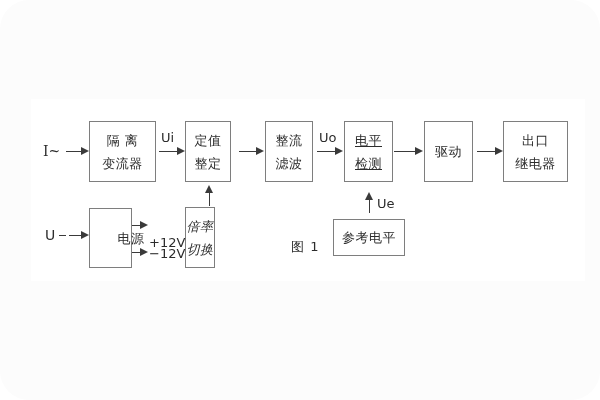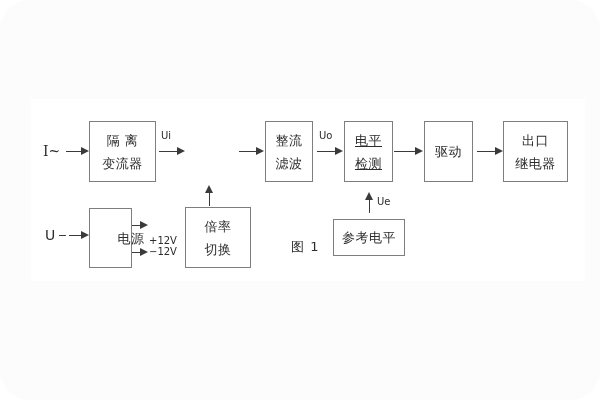--- a/index.html
+++ b/index.html
@@ -14,21 +14,21 @@
     position:absolute;left:31px;top:99px;width:554px;height:182px;
     background:#ffffff;
   }
   .block{
     position:absolute;border:1px solid #7e7e7e;background:#ffffff;
     display:flex;flex-direction:column;align-items:center;justify-content:center;
     row-gap:10px;font-size:13px;line-height:1;box-sizing:border-box;
     letter-spacing:0.5px;
   }
   .block span{white-space:nowrap;}
-  .lbl{position:absolute;font-size:10px;line-height:1;white-space:nowrap;}
+  .lbl{position:absolute;font-size:13px;line-height:1;white-space:nowrap;}
   .lbl.big{font-size:14px;}
   .lbl.serif{font-family:"DejaVu Serif","Liberation Serif",serif;}
   .lbl.cjk{font-size:13px;letter-spacing:1px;}
   
   .arr-r{position:absolute;height:9px;}
   .arr-r .shaft{position:absolute;left:0;right:6px;top:4px;height:1px;background:#3a3a3a;}
   .arr-r .head{position:absolute;right:0;top:0;width:0;height:0;
     border-left:8px solid #3a3a3a;border-top:4.5px solid transparent;border-bottom:4.5px solid transparent;}
   
   .arr-u{position:absolute;width:9px;}
@@ -40,40 +40,44 @@
 </head>
 <body>
 
 <div id="screen">
   <div class="canvas"></div>
 
   <div class="block" style="left:89px;top:121px;width:67px;height:61px;">
     <span>隔 离</span>
     <span>变流器</span>
   </div>
+  <div class="block" style="left:185px;top:121px;width:46px;height:61px;">
+    <span>定值</span>
+    <span>整定</span>
+  </div>
   <div class="block" style="left:265px;top:121px;width:48px;height:61px;align-items:center;">
     <span>整流</span>
     <span>滤波</span>
   </div>
   <div class="block" style="left:344px;top:121px;width:49px;height:61px;text-decoration:underline;">
     <span>电平</span>
     <span>检测</span>
   </div>
   <div class="block" style="left:424px;top:121px;width:49px;height:61px;">
     <span>驱动</span>
   </div>
   <div class="block" style="left:503px;top:121px;width:65px;height:61px;">
     <span>出口</span>
     <span>继电器</span>
   </div>
 
   <div class="block" style="left:89px;top:208px;width:43px;height:60px;padding-left:41px;">
     <span>电源</span>
   </div>
-  <div class="block" style="left:185px;top:207px;width:66px;height:61px;">
+  <div class="block" style="left:185px;top:207px;width:30px;height:61px;font-style:italic;">
     <span>倍率</span>
     <span>切换</span>
   </div>
   <div class="block" style="left:333px;top:219px;width:72px;height:37px;">
     <span>参考电平</span>
   </div>
 
   <div class="lbl big serif" style="left:43px;top:144px;">I~</div>
   <div class="lbl big" style="left:45px;top:228px;">U</div>
 

